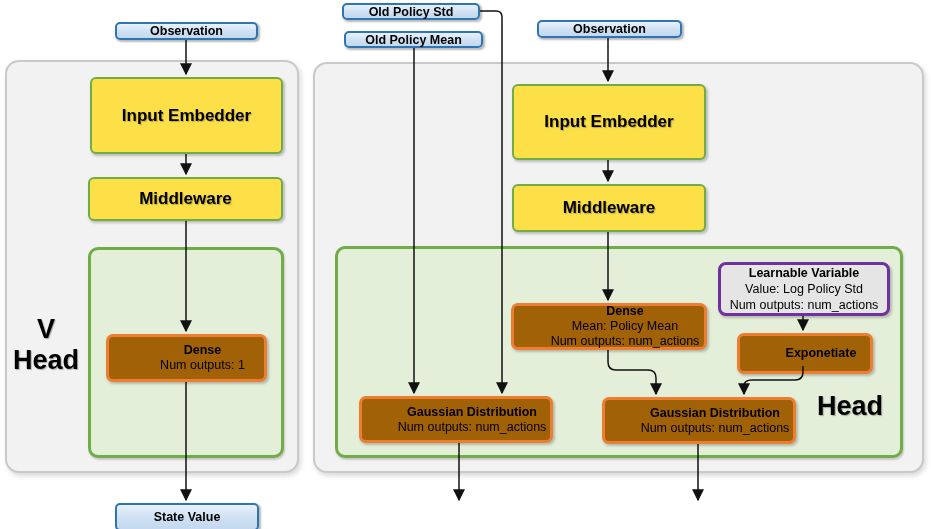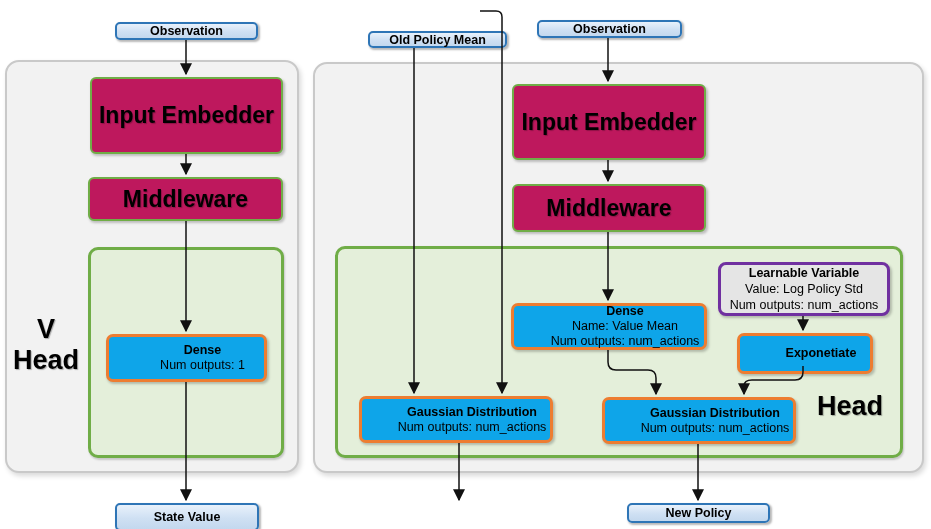--- a/index.html
+++ b/index.html
@@ -13,32 +13,32 @@
   }
   .inner-panel{
     position:absolute;background:#E4EFDA;border:3px solid #70AD47;border-radius:10px;
     box-sizing:border-box;box-shadow:1px 1.5px 2px rgba(0,0,0,0.18);
   }
   .node{
     position:absolute;box-sizing:border-box;display:flex;flex-direction:column;
     align-items:center;justify-content:center;text-align:center;
   }
   .green-node{
-    background:#be185d;border:2.5px solid #70AD47;border-radius:6px;
-    font-weight:bold;font-size:23px;letter-spacing:0px;white-space:nowrap;
+    background:#fde047;border:2.5px solid #70AD47;border-radius:6px;
+    font-weight:bold;font-size:17px;letter-spacing:0px;white-space:nowrap;
     box-shadow:1.5px 2px 2.5px rgba(0,0,0,0.22);text-shadow:1px 1px 1px rgba(0,0,0,0.25);
   }
   .blue-tag{
     background:linear-gradient(180deg,#e8f1fb 0%,#cfe0f3 55%,#c3d8ee 100%);
     border:2.5px solid #2E75B6;border-radius:5px;
     font-weight:bold;font-size:12.5px;white-space:nowrap;
     box-shadow:1.5px 1.5px 2px rgba(0,0,0,0.28);
   }
   .orange-node{
-    background:#0ea5e9;border:3px solid #ED7D31;border-radius:7px;
+    background:#a16207;border:3px solid #ED7D31;border-radius:7px;
     font-size:12.5px;line-height:15px;
     box-shadow:1.5px 2px 2.5px rgba(0,0,0,0.22);
     padding-left:32px;
   }
   .purple-node{
     background:#e5e5e5;border:3px solid #7030A0;border-radius:8px;
     font-size:12.5px;line-height:16px;
     box-shadow:1.5px 2px 2.5px rgba(0,0,0,0.22);
   }
   .node-title{font-weight:bold;}
@@ -76,56 +76,56 @@
     <span>Middleware</span>
   </div>
   <div class="node orange-node" style="left:106px;top:334px;width:161px;height:48px;">
     <span class="node-title">Dense</span>
     <span>Num outputs: 1</span>
   </div>
   <div class="node blue-tag" style="left:115px;top:503px;width:144px;height:28px;">
     <span>State Value</span>
   </div>
 
-  <div class="node blue-tag" style="left:344px;top:31px;width:139px;height:17px;margin-left:24px;">
+  <div class="node blue-tag" style="left:342px;top:3px;width:138px;height:17px;">
+    <span>Old Policy Std</span>
+  </div>
+  <div class="node blue-tag" style="left:344px;top:31px;width:139px;height:17px;">
     <span>Old Policy Mean</span>
   </div>
   <div class="node blue-tag" style="left:537px;top:20px;width:145px;height:18px;">
     <span>Observation</span>
   </div>
 
   <div class="node green-node" style="left:512px;top:84px;width:194px;height:76px;">
     <span>Input Embedder</span>
   </div>
   <div class="node green-node" style="left:512px;top:184px;width:194px;height:48px;">
     <span>Middleware</span>
   </div>
   <div class="node orange-node" style="left:511px;top:303px;width:196px;height:47px;">
     <span class="node-title">Dense</span>
-    <span>Name: Value Mean</span>
+    <span>Mean: Policy Mean</span>
     <span>Num outputs: num_actions</span>
   </div>
   <div class="node purple-node" style="left:718px;top:262px;width:172px;height:54px;">
     <span class="node-title">Learnable Variable</span>
     <span>Value: Log Policy Std</span>
     <span>Num outputs: num_actions</span>
   </div>
   <div class="node orange-node" style="left:737px;top:333px;width:136px;height:41px;">
     <span class="node-title">Exponetiate</span>
   </div>
   <div class="node orange-node" style="left:359px;top:396px;width:194px;height:47px;">
     <span class="node-title">Gaussian Distribution</span>
     <span>Num outputs: num_actions</span>
   </div>
   <div class="node orange-node" style="left:602px;top:397px;width:194px;height:47px;">
     <span class="node-title">Gaussian Distribution</span>
     <span>Num outputs: num_actions</span>
-  </div>
-  <div class="node blue-tag" style="left:627px;top:503px;width:143px;height:20px;">
-    <span>New Policy</span>
   </div>
 
   <svg id="arrows" width="931" height="529" viewBox="0 0 931 529">
     <defs>
       <marker id="ah" viewBox="0 0 10 10" refX="9" refY="5" markerWidth="8" markerHeight="8" orient="auto" markerUnits="strokeWidth">
         <path d="M0,0 L10,5 L0,10 z" fill="#111"></path>
       </marker>
     </defs>
     <g stroke="#111" stroke-width="1.5" fill="none">
       <path marker-end="url(#ah)" d="M186,40 L186,74"></path>

